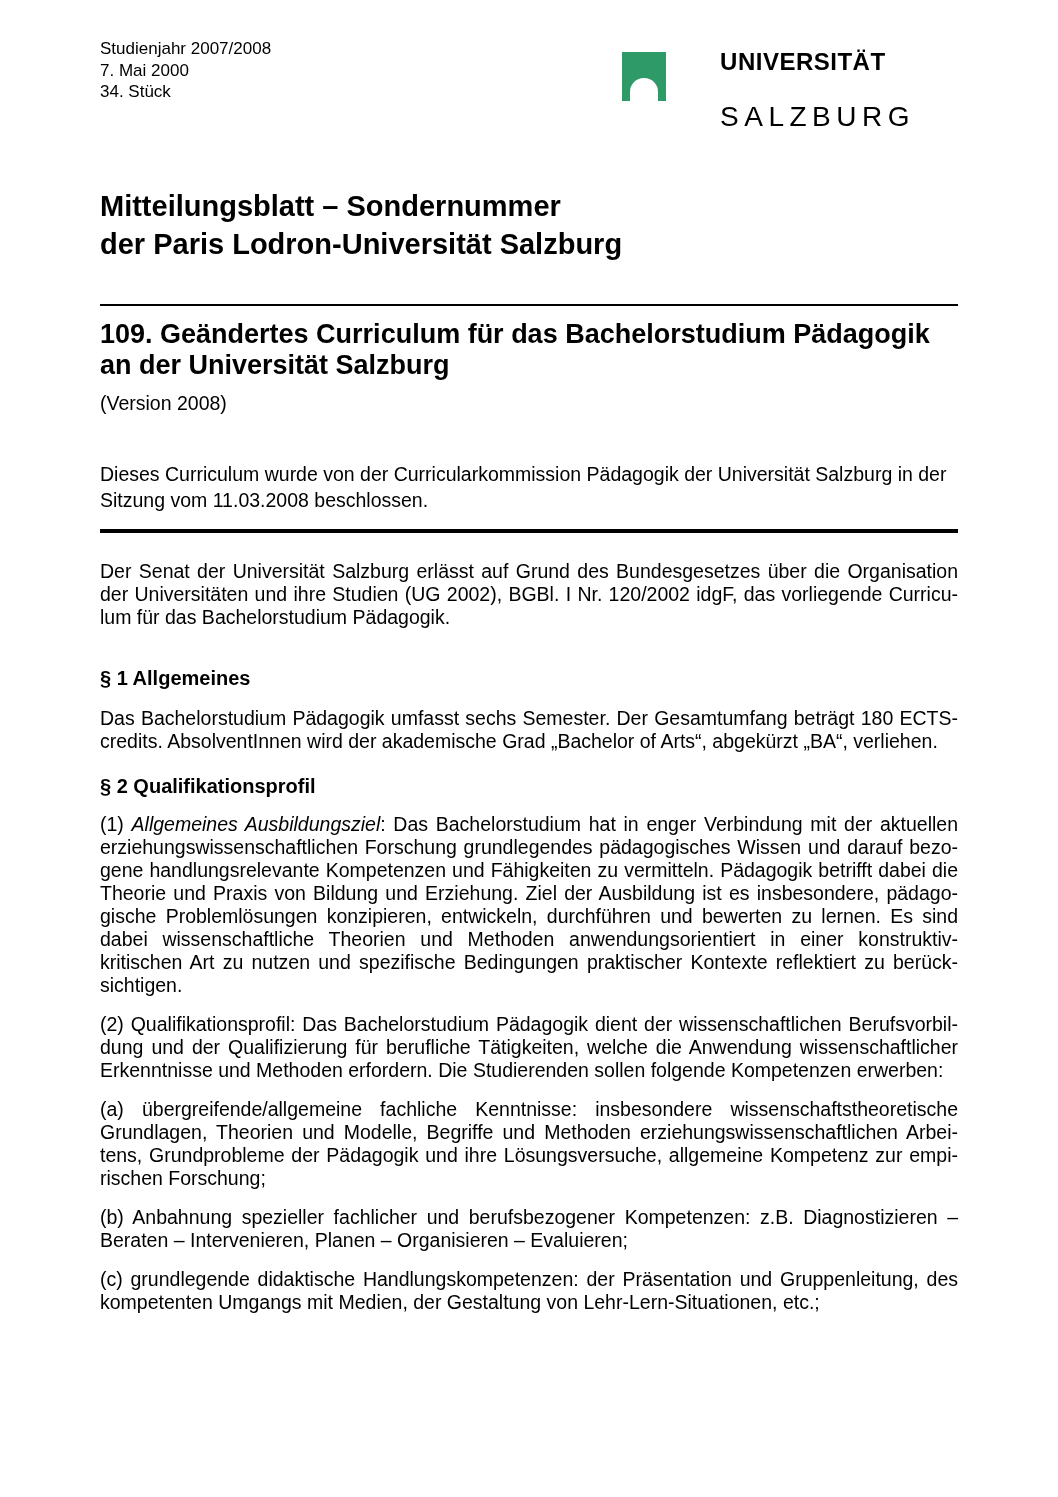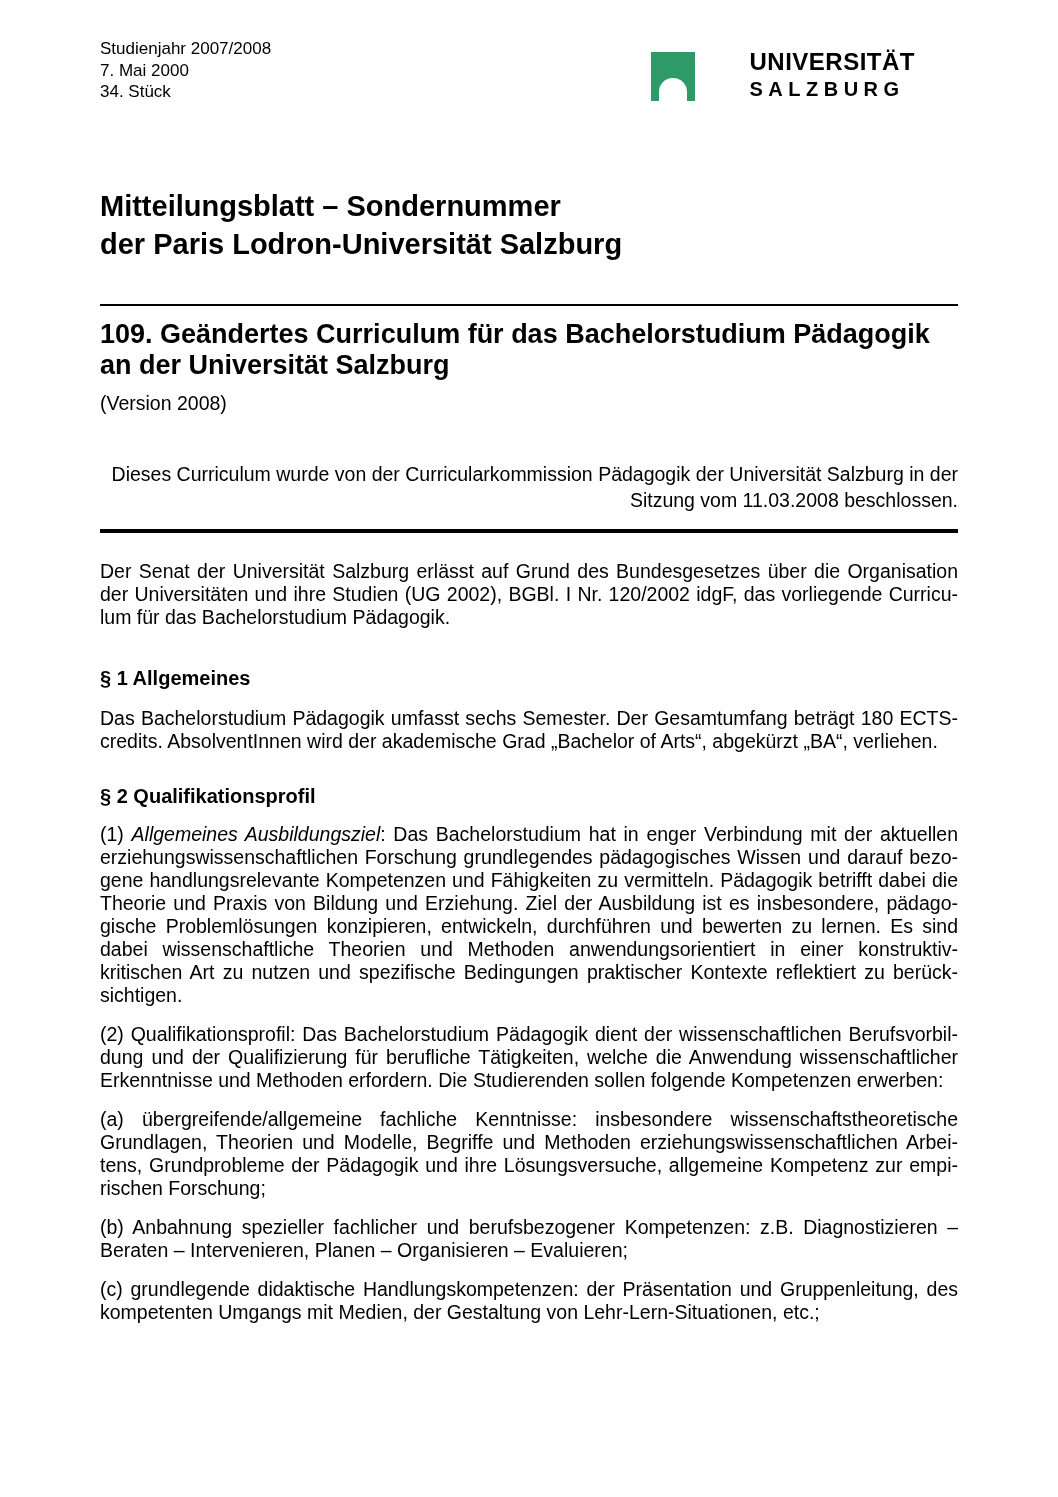--- a/index.html
+++ b/index.html
@@ -53,24 +53,25 @@
     border-radius: 14px 14px 0 0;
   }
   .logo-text { margin-left: 6px; margin-top: 9px; }
   .logo-line1 {
     font-size: 24px;
     font-weight: bold;
     line-height: 29px;
     letter-spacing: 0.5px;
   }
   .logo-line2 {
-    font-size: 20px;
-    font-weight: bold;
+    font-size: 28px;
+    font-weight: normal;
     line-height: 26px;
     letter-spacing: 5.5px;
+    margin-top: 28px;
   }
   
   .doc-title {
     margin: 84px 0 0 0;
     font-size: 29px;
     font-weight: bold;
     line-height: 37.5px;
   }
   .rule { background: #000; border: 0; margin: 0; }
   .rule-thin  { height: 2px; margin-top: 41px; }
@@ -78,38 +79,38 @@
   .article-heading {
     margin: 13px 0 0 0;
     font-size: 27px;
     font-weight: bold;
     line-height: 31px;
   }
   p { margin: 0; font-size: 19.5px; line-height: 23px; }
   .version-line { margin-top: 11px; }
   .resolution {
     margin-top: 47px;
-    text-align: right;
+    text-align: left;
     line-height: 25.5px;
   }
   .body-par {
     text-align: justify;
     hyphens: manual;
     -webkit-hyphens: manual;
   }
   .enactment { margin-top: 27px; }
   .sec-heading {
     margin: 0;
     font-size: 20px;
     font-weight: bold;
     line-height: 23px;
   }
   .sec1-heading { margin-top: 38px; }
   .sec1-body { margin-top: 17px; }
-  .sec2-heading { margin-top: 32px; }
+  .sec2-heading { margin-top: 22px; }
   .p-first { margin-top: 15px; }
   .p-follow { margin-top: 16px; }
   .it { font-style: italic; }
 </style>
 </head>
 <body>
 
 <div class="page">
 
   <div class="header-row">

